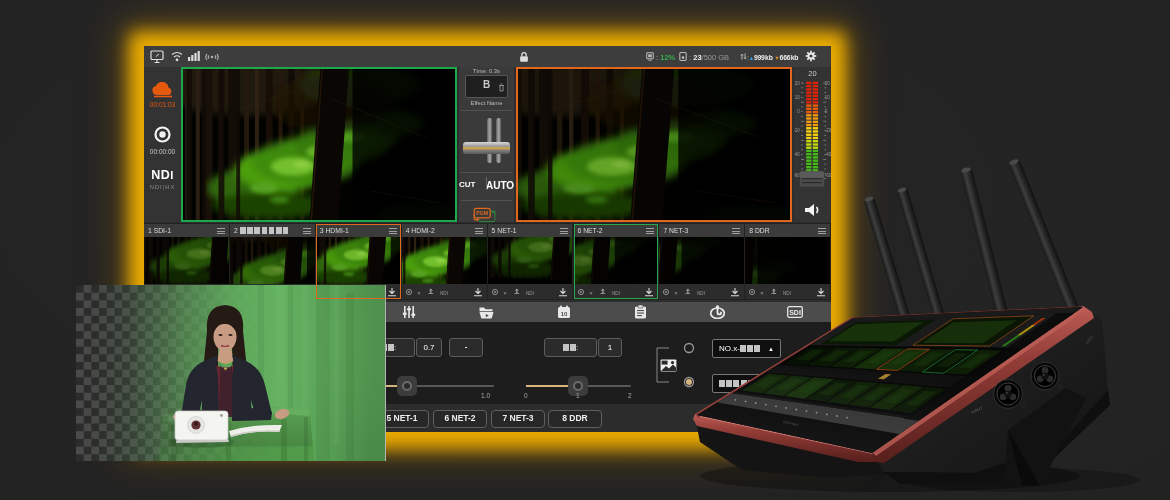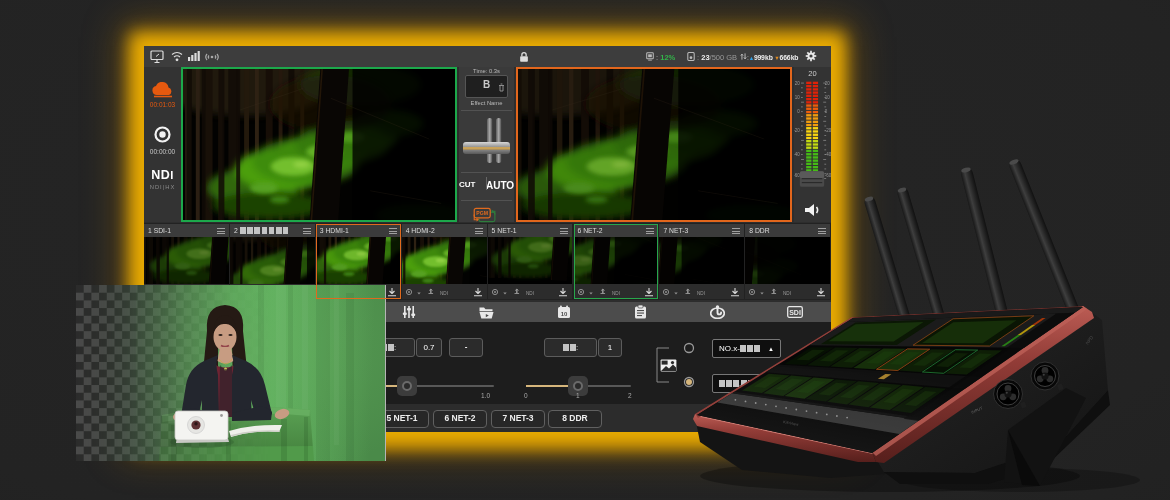--- a/index.html
+++ b/index.html
@@ -153,21 +153,21 @@
           <path d="M4.5 6 V4.5 a2.5 2.5 0 0 1 5 0 V6" fill="none" stroke="#ddd" stroke-width="1.5"></path>
         </svg>
 <div class="sic" style="left:502px;top:6px;font-size:7.5px;color:#bbb;white-space:nowrap;text-align:right;">
   <svg width="8" height="9" viewBox="0 0 11 12" style="vertical-align:-1px">
             <rect x="1" y="1" width="9" height="8" rx="1" fill="none" stroke="#bbb" stroke-width="1.4"></rect>
             <rect x="3" y="3" width="5" height="4" fill="#bbb"></rect>
             <path d="M3 11 h5" stroke="#bbb" stroke-width="1.2"></path>
           </svg>
   : <span style="color:#33b44a;font-weight:bold">12%</span>
 </div>
-<div class="sic" style="left:535px;top:6px;font-size:7.5px;color:#999;white-space:nowrap;margin-left:8px;">
+<div class="sic" style="left:535px;top:6px;font-size:7.5px;color:#999;white-space:nowrap;">
   <svg width="8" height="9" viewBox="0 0 10 11" style="vertical-align:-1px">
             <rect x="1" y="0.5" width="8" height="10" rx="1.5" fill="none" stroke="#bbb" stroke-width="1.3"></rect>
             <circle cx="5" cy="7" r="1.7" fill="#bbb"></circle>
           </svg>
   : <b style="color:#eee">23</b>/500 GB
 </div>
 <div class="sic" style="left:596px;top:6px;font-size:6.8px;color:#eee;font-weight:bold;white-space:nowrap;letter-spacing:-0.2px;">
   <svg width="7" height="9" viewBox="0 0 9 10" style="vertical-align:-1px">
             <path d="M2.5 9 V2 M2.5 2 L1 3.8 M2.5 2 L4 3.8" stroke="#ccc" stroke-width="1.1" fill="none"></path>
             <path d="M6.5 1 V8 M6.5 8 L5 6.2 M6.5 8 L8 6.2" stroke="#ccc" stroke-width="1.1" fill="none"></path>

